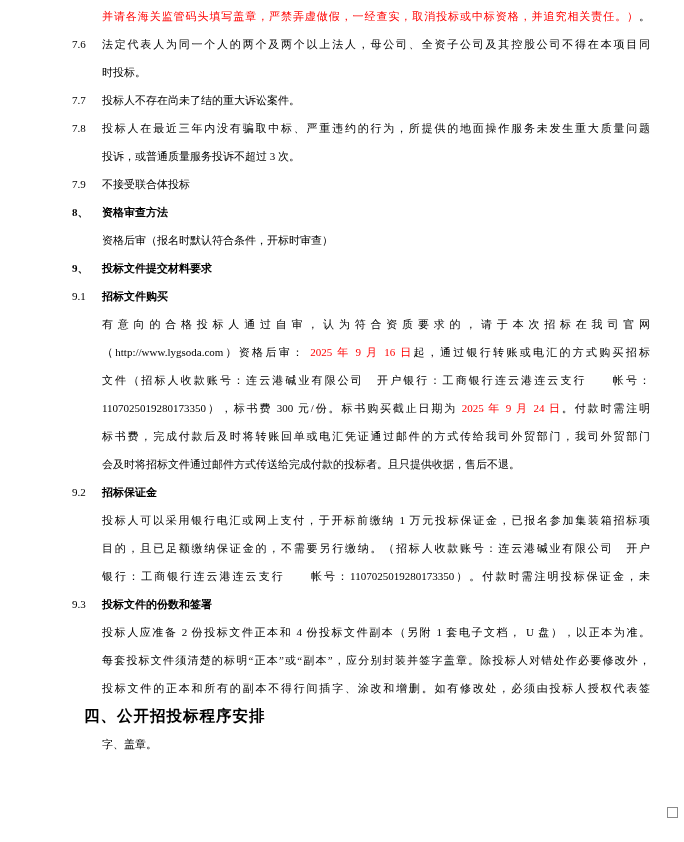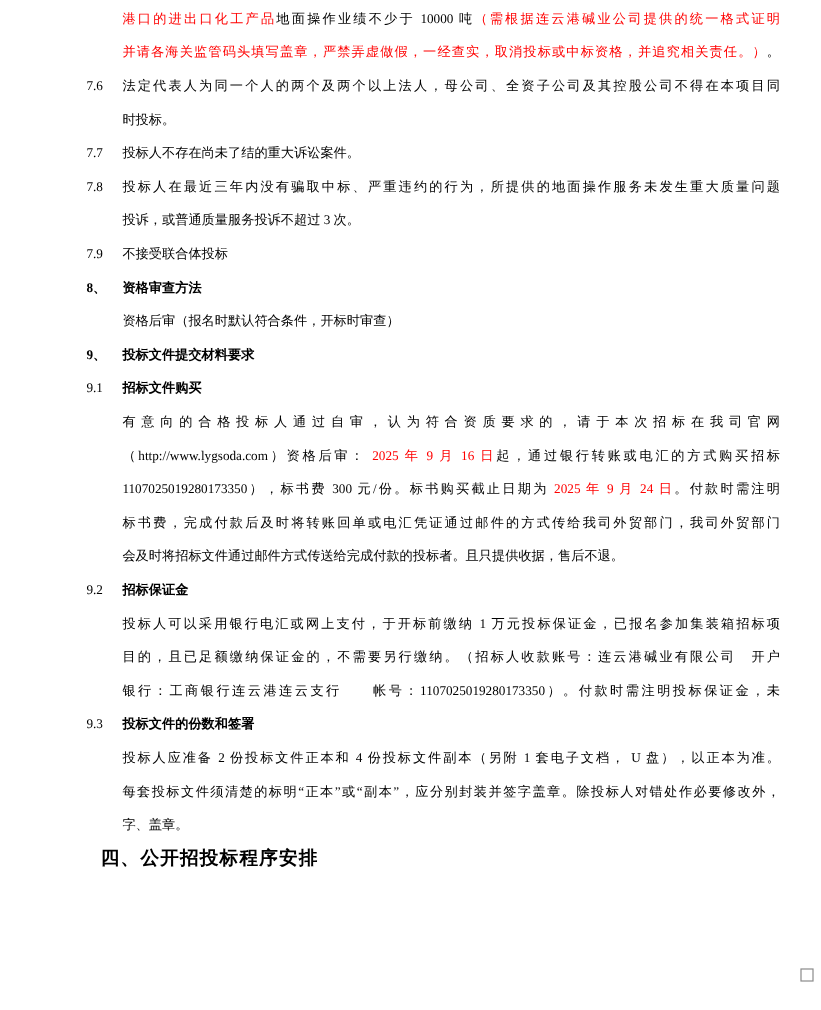--- a/index.html
+++ b/index.html
@@ -33,40 +33,41 @@
   .row.h1 .txt{margin-left:12px;letter-spacing:1px;}
   .artifact-square{
     position:absolute;left:667px;top:807px;width:9px;height:9px;
     border:1px solid #8a8a8a;background:#ffffff;
   }
 </style>
 </head>
 <body>
 
 <div class="doc">
-    <div class="row just"><span class="num"></span><div class="txt"><span class="red ">港口的进出口化工产品</span><span class="">地面操作业绩不少于 10000 吨</span><span class="red ">（需根据连云港碱业公司提供的统一格式证明</span></div></div>
     <div class="row just"><span class="num"></span><div class="txt"><span class="red ">并请各海关监管码头填写盖章，严禁弄虚做假，一经查实，取消投标或中标资格，并追究相关责任。）</span><span class="">。</span></div></div>
     <div class="row just"><span class="num">7.6</span><div class="txt"><span class="">法定代表人为同一个人的两个及两个以上法人，母公司、全资子公司及其控股公司不得在本项目同</span></div></div>
     <div class="row"><span class="num"></span><div class="txt"><span class="">时投标。</span></div></div>
     <div class="row"><span class="num">7.7</span><div class="txt"><span class="">投标人不存在尚未了结的重大诉讼案件。</span></div></div>
     <div class="row just"><span class="num">7.8</span><div class="txt"><span class="">投标人在最近三年内没有骗取中标、严重违约的行为，所提供的地面操作服务未发生重大质量问题</span></div></div>
     <div class="row"><span class="num"></span><div class="txt"><span class="">投诉，或普通质量服务投诉不超过 3 次。</span></div></div>
     <div class="row"><span class="num">7.9</span><div class="txt"><span class="">不接受联合体投标</span></div></div>
     <div class="row"><span class="num bold">8、</span><div class="txt bold"><span class="">资格审查方法</span></div></div>
     <div class="row"><span class="num"></span><div class="txt"><span class="">资格后审（报名时默认符合条件，开标时审查）</span></div></div>
     <div class="row"><span class="num bold">9、</span><div class="txt bold"><span class="">投标文件提交材料要求</span></div></div>
     <div class="row"><span class="num">9.1</span><div class="txt bold"><span class="">招标文件购买</span></div></div>
     <div class="row just"><span class="num"></span><div class="txt"><span class="">有意向的合格投标人通过自审，认为符合资质要求的，请于本次招标在我司官网</span></div></div>
     <div class="row just"><span class="num"></span><div class="txt"><span class="">（</span><span class="link">http://www.lygsoda.com</span><span class="">）资格后审： </span><span class="red ">2025 年 9 月 16 日</span><span class="">起，通过银行转账或电汇的方式购买招标</span></div></div>
+    <div class="row just"><span class="num"></span><div class="txt"><span class="">文件（招标人收款账号：连云港碱业有限公司　开户银行：工商银行连云港连云支行　　帐号：</span></div></div>
     <div class="row just"><span class="num"></span><div class="txt"><span class="">1107025019280173350），标书费 300 元/份。标书购买截止日期为 </span><span class="red ">2025 年 9 月 24 日</span><span class="">。付款时需注明</span></div></div>
     <div class="row just"><span class="num"></span><div class="txt"><span class="">标书费，完成付款后及时将转账回单或电汇凭证通过邮件的方式传给我司外贸部门，我司外贸部门</span></div></div>
     <div class="row"><span class="num"></span><div class="txt"><span class="">会及时将招标文件通过邮件方式传送给完成付款的投标者。且只提供收据，售后不退。</span></div></div>
     <div class="row"><span class="num">9.2</span><div class="txt bold"><span class="">招标保证金</span></div></div>
     <div class="row just"><span class="num"></span><div class="txt"><span class="">投标人可以采用银行电汇或网上支付，于开标前缴纳 1 万元投标保证金，已报名参加集装箱招标项</span></div></div>
     <div class="row just"><span class="num"></span><div class="txt"><span class="">目的，且已足额缴纳保证金的，不需要另行缴纳。（招标人收款账号：连云港碱业有限公司　开户</span></div></div>
     <div class="row just"><span class="num"></span><div class="txt"><span class="">银行：工商银行连云港连云支行　　帐号：1107025019280173350）。付款时需注明投标保证金，未</span></div></div>
     <div class="row"><span class="num">9.3</span><div class="txt bold"><span class="">投标文件的份数和签署</span></div></div>
     <div class="row just"><span class="num"></span><div class="txt"><span class="">投标人应准备 2 份投标文件正本和 4 份投标文件副本（另附 1 套电子文档， U 盘），以正本为准。</span></div></div>
     <div class="row just"><span class="num"></span><div class="txt"><span class="">每套投标文件须清楚的标明“正本”或“副本”，应分别封装并签字盖章。除投标人对错处作必要修改外，</span></div></div>
+    <div class="row just"><span class="num"></span><div class="txt"><span class="">投标文件的正本和所有的副本不得行间插字、涂改和增删。如有修改处，必须由投标人授权代表签</span></div></div>
+    <div class="row h1"><div class="txt bold"><span class="">四、公开招投标程序安排</span></div></div>
     <div class="row"><span class="num"></span><div class="txt"><span class="">字、盖章。</span></div></div>
-    <div class="row h1"><div class="txt bold"><span class="">四、公开招投标程序安排</span></div></div>
   </div>
 <div class="artifact-square"></div>
 
 </body></html>

